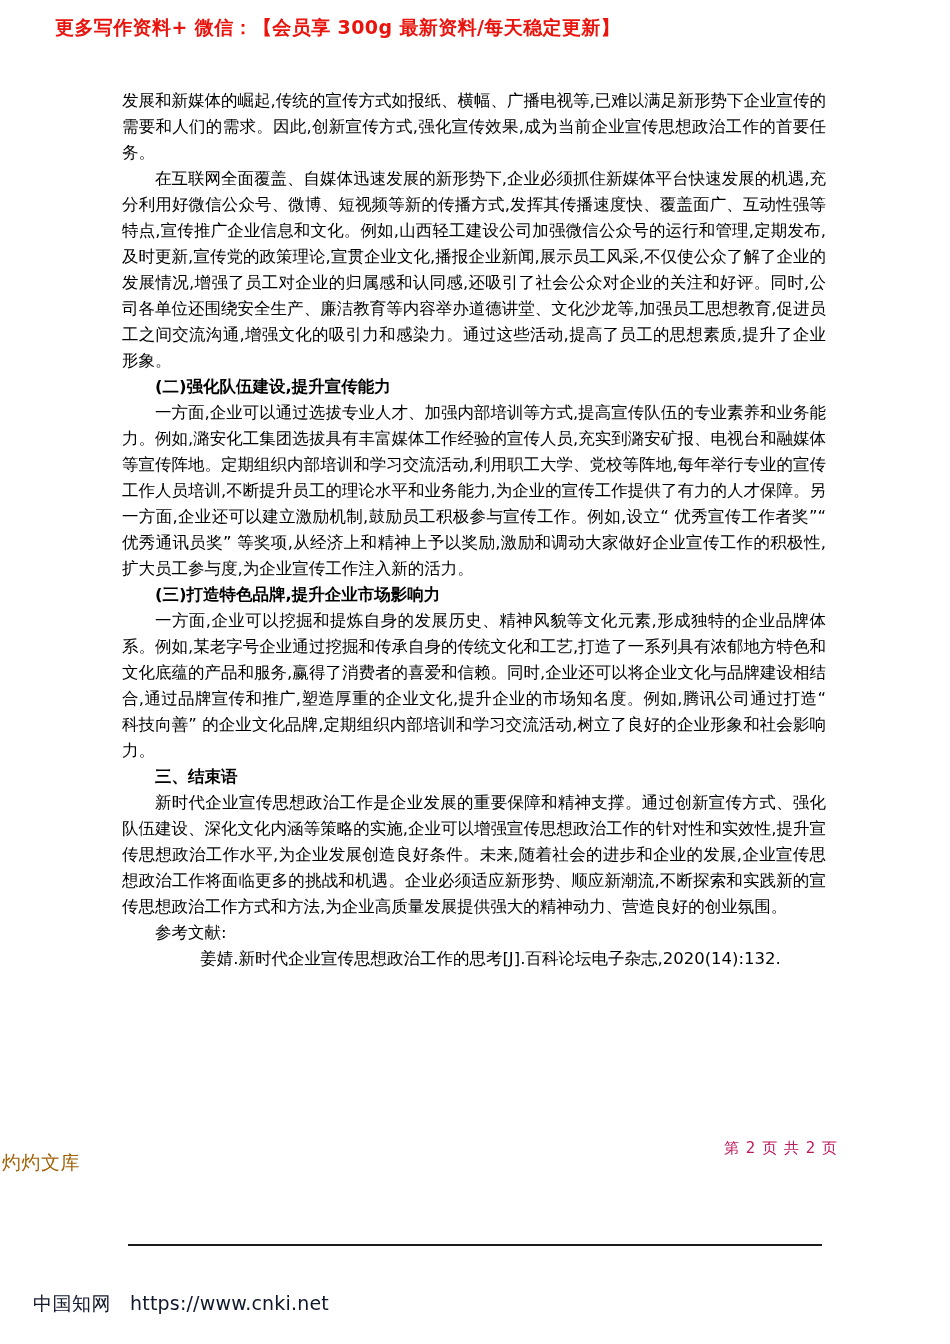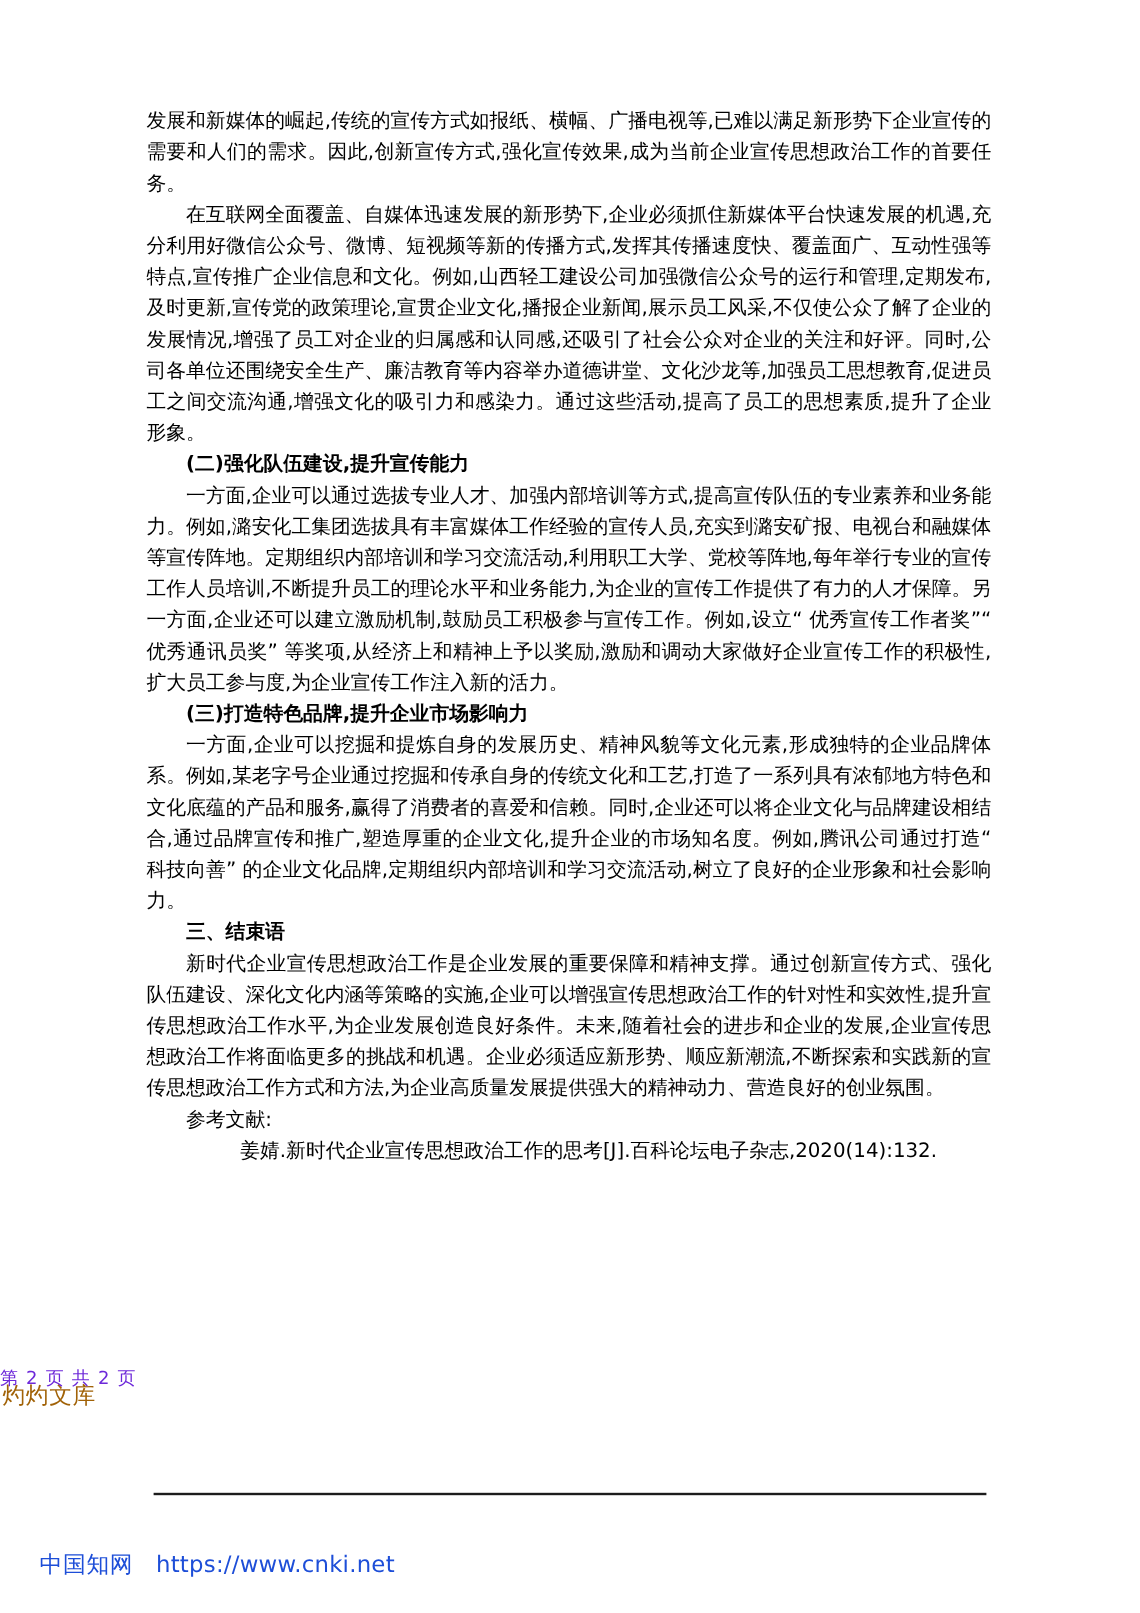--- a/index.html
+++ b/index.html
@@ -84,58 +84,61 @@
     font-weight: 500;
     letter-spacing: 0.5px;
   }
 
   
   .page-number {
     position: absolute;
     top: 1139px;
     left: 0;
     width: 822px;
+    text-align: right;
     font-size: 15px;
-    color: #6d28d9;
+    color: #be185d;
     letter-spacing: 1px;
+    padding-left: 16px;
   }
 
   
   .footer-rule {
     position: absolute;
     left: 128px;
     top: 1244px;
     width: 694px;
     height: 2px;
     background: #1c1c1c;
   }
   .footer-brand {
     position: absolute;
     left: 33px;
     top: 1291px;
     display: flex;
     align-items: baseline;
     gap: 19px;
-    color: #1d4ed8;
+    color: #0f172a;
     white-space: nowrap;
   }
   .footer-brand .cnki-name {
     font-size: 19px;
     letter-spacing: 0.5px;
   }
   .footer-brand .cnki-url {
     font-size: 19px;
     letter-spacing: 0.2px;
   }
 </style>
 </head>
 <body>
 
 <div class="page">
 
+  <div class="promo-banner">更多写作资料+ 微信：【会员享 300g 最新资料/每天稳定更新】</div>
 
   <div class="doc-body">
 
     <p class="para no-indent">发展和新媒体的崛起,传统的宣传方式如报纸、横幅、广播电视等,已难以满足新形势下企业宣传的需要和人们的需求。因此,创新宣传方式,强化宣传效果,成为当前企业宣传思想政治工作的首要任务。</p>
 
     <p class="para">在互联网全面覆盖、自媒体迅速发展的新形势下,企业必须抓住新媒体平台快速发展的机遇,充分利用好微信公众号、微博、短视频等新的传播方式,发挥其传播速度快、覆盖面广、互动性强等特点,宣传推广企业信息和文化。例如,山西轻工建设公司加强微信公众号的运行和管理,定期发布,及时更新,宣传党的政策理论,宣贯企业文化,播报企业新闻,展示员工风采,不仅使公众了解了企业的发展情况,增强了员工对企业的归属感和认同感,还吸引了社会公众对企业的关注和好评。同时,公司各单位还围绕安全生产、廉洁教育等内容举办道德讲堂、文化沙龙等,加强员工思想教育,促进员工之间交流沟通,增强文化的吸引力和感染力。通过这些活动,提高了员工的思想素质,提升了企业形象。</p>
 
     <p class="heading">(二)强化队伍建设,提升宣传能力</p>
 
     <p class="para">一方面,企业可以通过选拔专业人才、加强内部培训等方式,提高宣传队伍的专业素养和业务能力。例如,潞安化工集团选拔具有丰富媒体工作经验的宣传人员,充实到潞安矿报、电视台和融媒体等宣传阵地。定期组织内部培训和学习交流活动,利用职工大学、党校等阵地,每年举行专业的宣传工作人员培训,不断提升员工的理论水平和业务能力,为企业的宣传工作提供了有力的人才保障。另一方面,企业还可以建立激励机制,鼓励员工积极参与宣传工作。例如,设立“ 优秀宣传工作者奖”“ 优秀通讯员奖” 等奖项,从经济上和精神上予以奖励,激励和调动大家做好企业宣传工作的积极性,扩大员工参与度,为企业宣传工作注入新的活力。</p>

